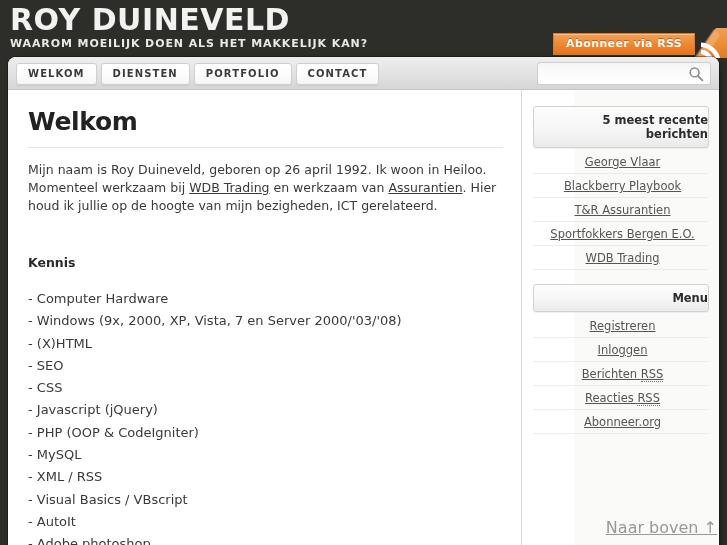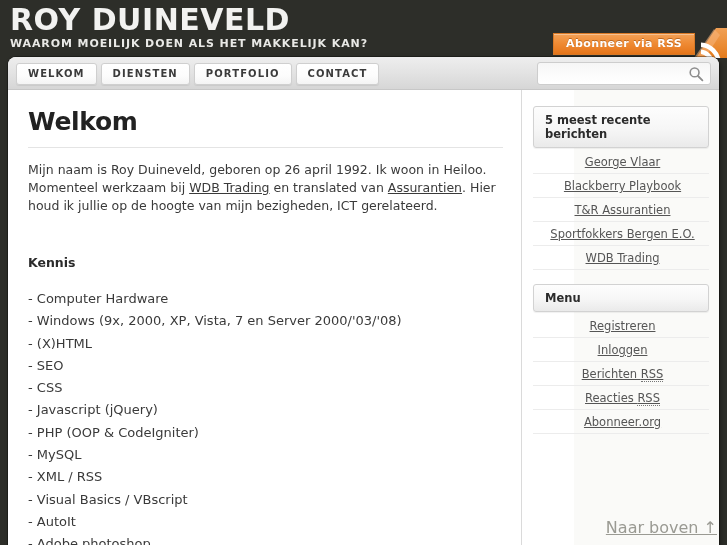--- a/index.html
+++ b/index.html
@@ -224,20 +224,21 @@
   .widget-title {
     background: linear-gradient(to bottom, #fdfdfd 0%, #f6f6f6 55%, #eaeaea 100%);
     border: 1px solid #d2d2d2;
     border-radius: 3px;
     font-size: 11.5px;
     font-weight: bold;
     color: #2b2b2b;
     padding: 6px 0 6px 11px;
     box-shadow: 0 1px 1px rgba(0,0,0,.06);
     margin-bottom: 2px;
+    text-align: right;
   }
   .widget ul {
     list-style: none;
     margin: 0;
     padding: 0;
   }
   .widget ul li {
     border-bottom: 1px solid #ececec;
     text-align: center;
   }
@@ -332,21 +333,21 @@
     </div>
   </div>
 
   <div id="wrap">
     <div id="sidebar-bg"></div>
 
     <div id="content">
       <h1 id="post-title">Welkom</h1>
       <div id="title-rule"></div>
 
-      <p class="para"><span>Mijn naam is Roy Duineveld, geboren op 26 april 1992. Ik woon in Heiloo. Momenteel werkzaam bij </span><a href="#">WDB Trading</a><span> en translated van </span><a href="#">Assurantien</a><span>. Hier houd ik jullie op de hoogte van mijn bezigheden, ICT gerelateerd.</span></p>
+      <p class="para"><span>Mijn naam is Roy Duineveld, geboren op 26 april 1992. Ik woon in Heiloo. Momenteel werkzaam bij </span><a href="#">WDB Trading</a><span> en werkzaam van </span><a href="#">Assurantien</a><span>. Hier houd ik jullie op de hoogte van mijn bezigheden, ICT gerelateerd.</span></p>
 
       <div id="kennis-head">Kennis</div>
 
       <ul id="skills">
         <li>- Computer Hardware</li>
         <li>- Windows (9x, 2000, XP, Vista, 7 en Server 2000/'03/'08)</li>
         <li>- (X)HTML</li>
         <li>- SEO</li>
         <li>- CSS</li>
         <li>- Javascript (jQuery)</li>

